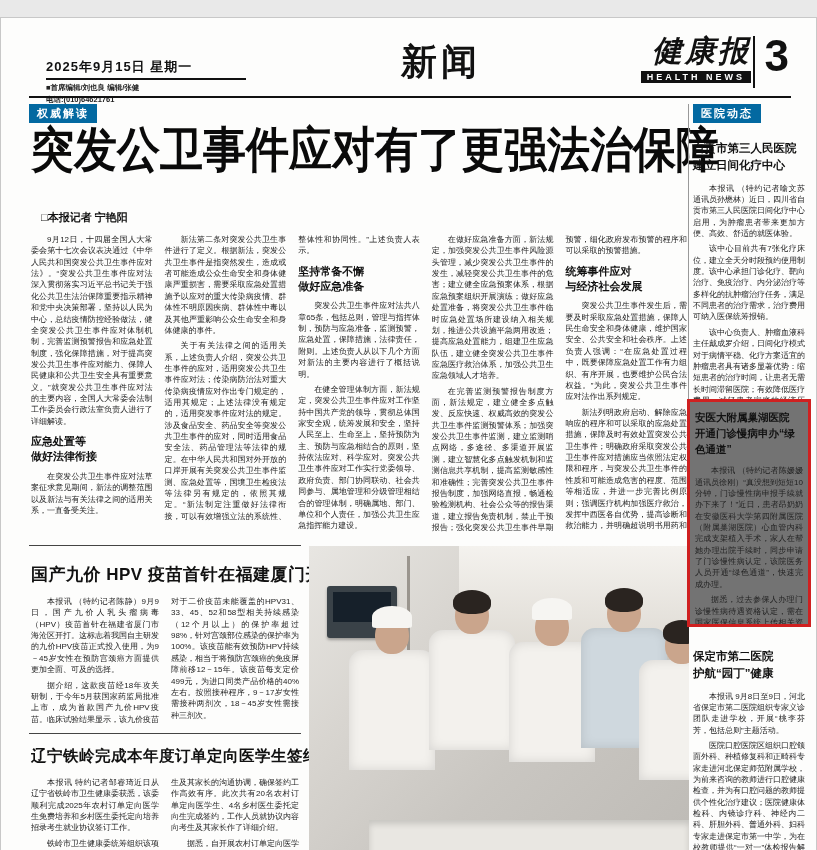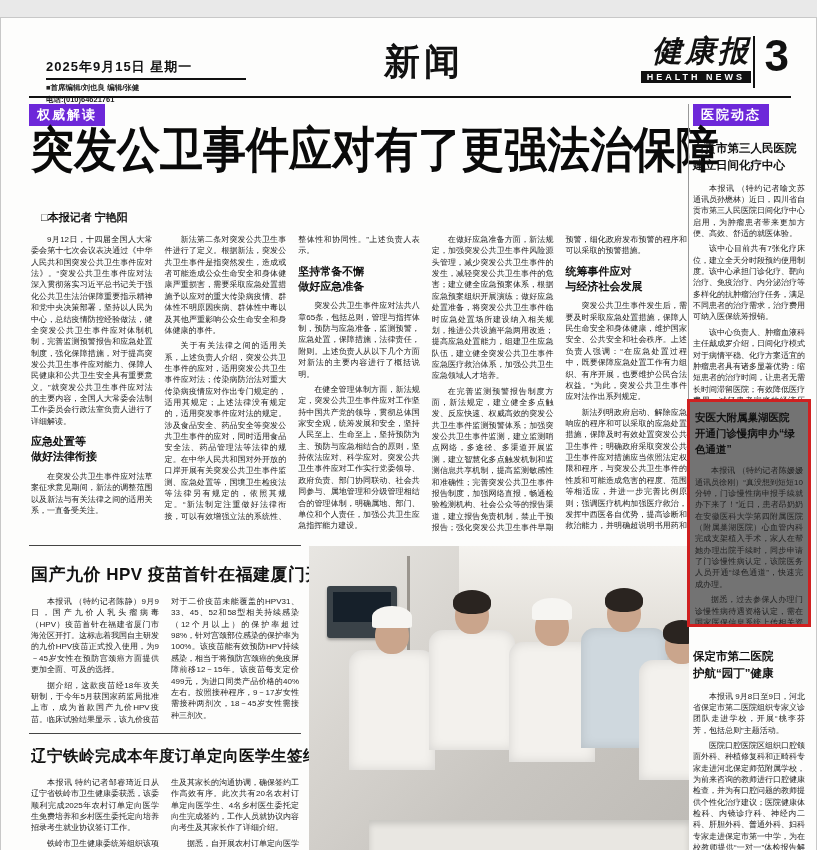--- a/index.html
+++ b/index.html
@@ -6,30 +6,30 @@
   *{box-sizing:border-box;}
   body{font-family:"Liberation Sans","DejaVu Sans",sans-serif;}
   #page{position:relative;width:817px;height:850px;background:#fdfdfc;border:1px solid #c8c8c8;overflow:hidden;margin:17px auto;}
 
   
   #hdr{position:absolute;left:28px;top:8px;width:762px;height:70px;}
   .date-blk{position:absolute;left:17px;top:32px;width:200px;}
   .date-line{font-size:13px;font-weight:bold;color:#111;border-bottom:2px solid #111;padding-bottom:2px;letter-spacing:1px;}
   .ed-line{font-size:7.5px;color:#222;margin-top:3px;font-weight:bold;}
   .phone-line{font-size:7.5px;color:#222;margin-top:2px;font-weight:bold;}
-  .sec-title{position:absolute;left:355px;top:12px;font-size:36px;font-weight:900;color:#111;letter-spacing:4px;}
+  .sec-title{position:absolute;left:372px;top:12px;font-size:36px;font-weight:900;color:#111;letter-spacing:4px;}
   .masthead{position:absolute;right:40px;top:10px;text-align:right;}
   .mh-script{font-family:"DejaVu Serif","Liberation Serif",serif;font-style:italic;font-weight:bold;font-size:30px;color:#111;letter-spacing:3px;line-height:1;}
   .mh-bar{display:inline-block;background:#111;color:#fff;font-size:9px;font-weight:bold;letter-spacing:3px;padding:1px 6px;margin-top:2px;}
   .page-num{position:absolute;right:2px;top:8px;font-size:44px;font-weight:900;color:#111;line-height:1;}
   .mh-div{position:absolute;right:36px;top:10px;width:2px;height:52px;background:#111;}
   .hdr-rule{position:absolute;left:28px;top:78px;width:762px;height:2px;background:#111;}
 
   
-  .blk-label{display:inline-block;background:#6d28d9;color:#fff;font-size:13px;font-weight:bold;padding:2px 8px;letter-spacing:2px;}
+  .blk-label{display:inline-block;background:#0369a1;color:#fff;font-size:11px;font-weight:bold;padding:2px 8px;letter-spacing:2px;}
   #label-left{position:absolute;left:28px;top:86px;}
   #label-right{position:absolute;left:692px;top:86px;}
 
   
   #headline{position:absolute;left:30px;top:100px;width:656px;font-size:43px;font-weight:900;color:#0a0a0a;letter-spacing:0px;white-space:nowrap;transform:scaleY(1.12);transform-origin:left top;}
   #byline{position:absolute;left:40px;top:192px;font-size:11px;font-weight:bold;color:#111;}
   #main-cols{position:absolute;left:30px;top:216px;width:656px;height:306px;column-count:5;column-gap:12px;overflow:hidden;}
   #main-cols p{font-size:8px;line-height:1.42;color:#222;text-align:justify;margin:0 0 4px 0;text-indent:2em;}
   .subhead{font-size:11px;font-weight:bold;color:#111;text-align:left;line-height:1.35;margin:7px 0 7px 0;break-inside:avoid;}
 

